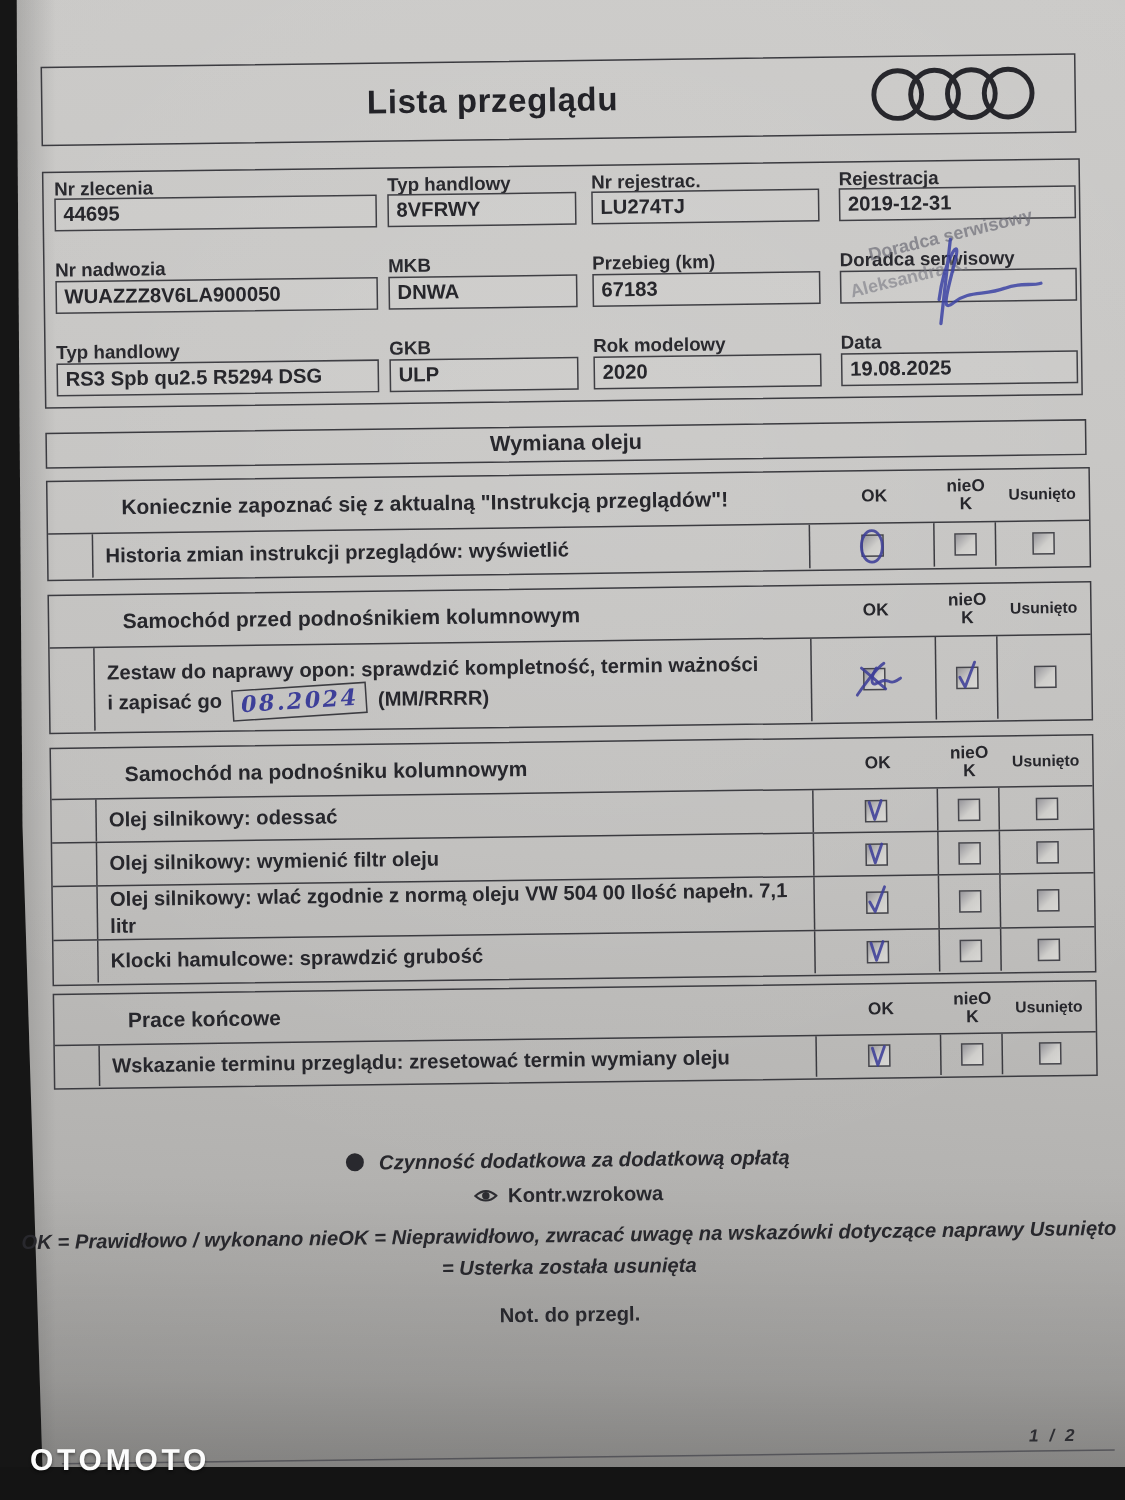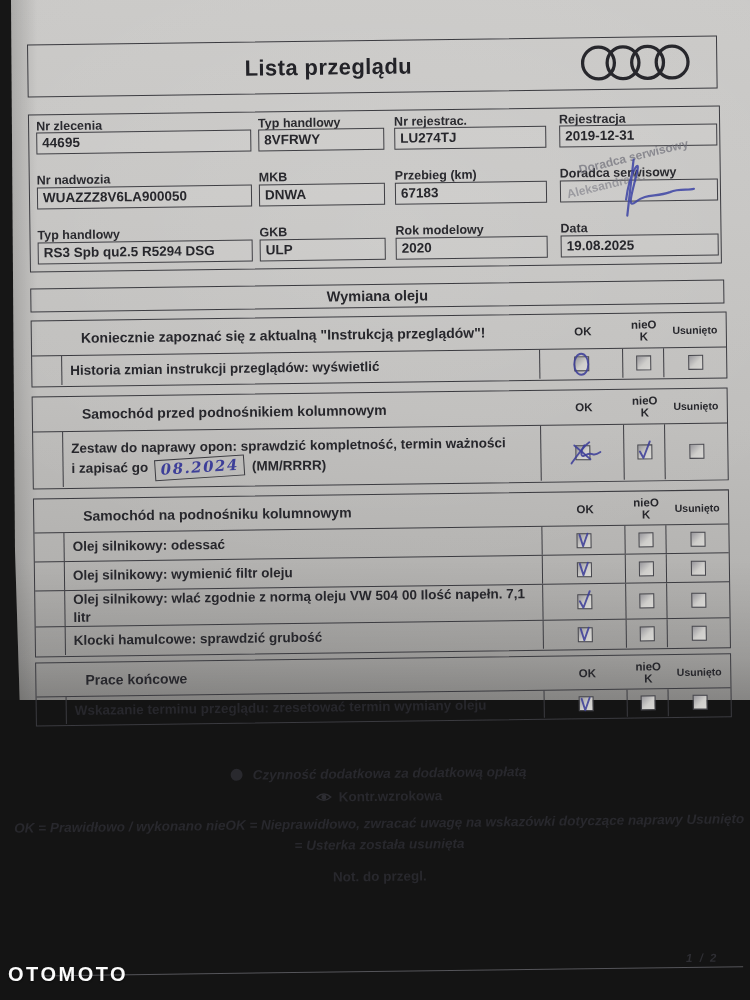--- a/index.html
+++ b/index.html
@@ -1,20 +1,20 @@
 <!DOCTYPE html>
 <html><head>
 <meta charset="utf-8">
 <style>
   html,body{margin:0;padding:0;}
   body{
     width:750px;height:1000px;overflow:hidden;background:#141414;
     font-family:"Liberation Sans",sans-serif;
   }
-  .photo{position:relative;width:750px;height:700px;background:#161616;}
+  .photo{position:relative;width:750px;height:978px;background:#161616;}
   .paper{
     position:absolute;inset:0;
     clip-path:polygon(11px 0,750px 0,750px 1000px,29px 1000px,15px 550px);
     background:linear-gradient(183deg,#cbcac8 0%,#c6c5c3 30%,#bfbebc 58%,#b2b1af 82%,#a3a2a0 100%);
   }
   .paper::after{
     content:'';position:absolute;inset:0;pointer-events:none;
     background:
       radial-gradient(120% 85% at 52% 32%,rgba(255,255,255,0.10),rgba(0,0,0,0) 60%),
       linear-gradient(to bottom,rgba(0,0,0,0) 80%,rgba(0,0,0,0.10) 94%,rgba(0,0,0,0.20) 100%),
@@ -79,21 +79,21 @@
   .fee-line{top:766px;font-size:13.5px;font-style:italic;}
   .visual-line{top:789px;font-size:13.5px;}
   .legend-line{top:813px;font-size:13.5px;font-style:italic;line-height:21px;padding:0 4px;box-sizing:border-box;}
   .note-line{top:869px;font-size:13.5px;}
   .bullet{display:inline-block;width:12px;height:12px;border-radius:50%;
     background:#29292e;vertical-align:-1px;margin-right:10px;}
   .eye{vertical-align:-1px;margin-right:7px;}
 
   .rule{position:absolute;left:35px;top:971px;width:702px;height:0;border-top:1.2px solid #55555a;}
   .page-num{position:absolute;left:680px;top:956px;font-size:11.5px;letter-spacing:2px;color:#2e2e33;font-style:italic;}
-  .watermark{position:absolute;left:8px;top:963px;font-size:20px;font-weight:bold;
+  .watermark{position:absolute;left:20px;top:963px;font-size:20px;font-weight:bold;
     color:#fcfcfc;letter-spacing:2.5px;text-shadow:0 1px 2px rgba(0,0,0,0.45);}
 </style>
 </head>
 <body>
 
 <div class="photo">
   <div class="paper"></div>
 
   <div class="content">
 

